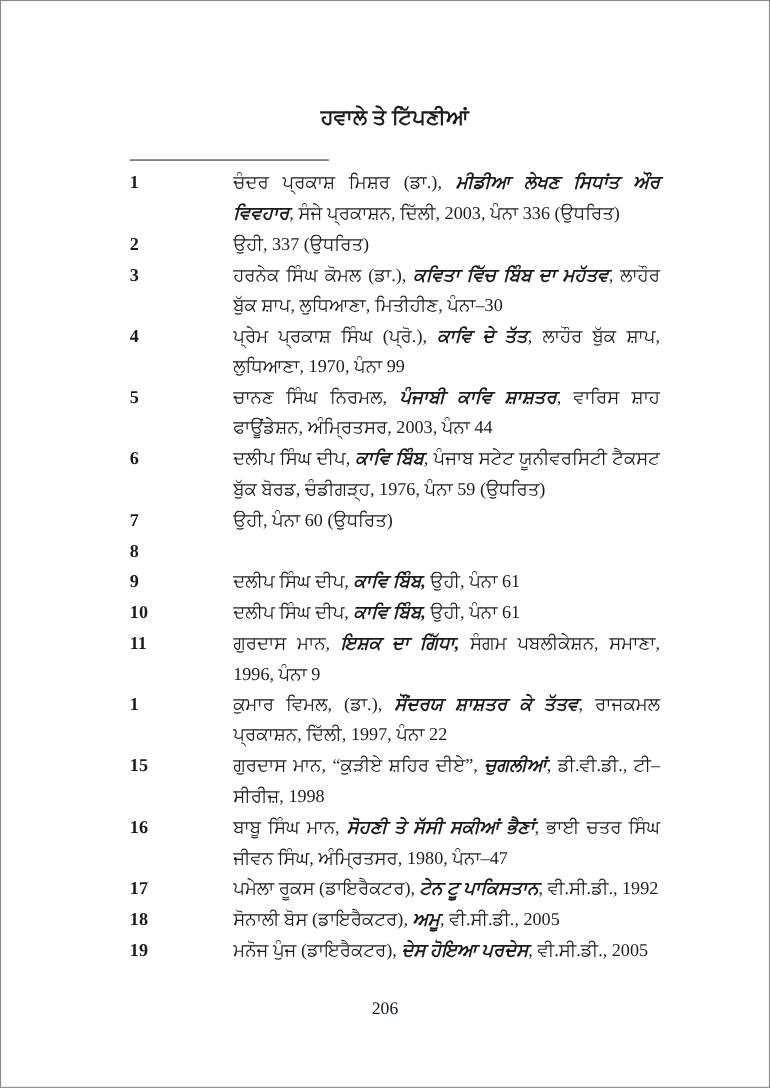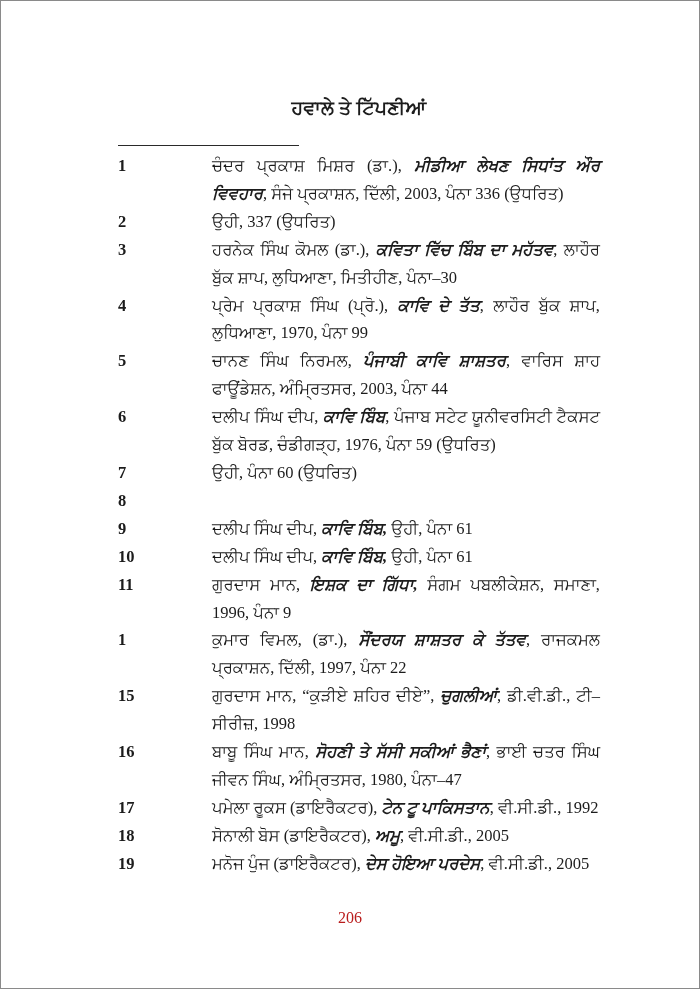--- a/index.html
+++ b/index.html
@@ -62,21 +62,21 @@
     font-weight: bold;
     font-style: italic;
   }
   .page-number {
     position: absolute;
     left: 0;
     right: 0;
     top: 908px;
     text-align: center;
     font-size: 16px;
-    color: #b91c1c;
+    color: #0f172a;
   }
 </style>
 </head>
 <body>
 
 <div class="page">
   <div class="content">
     <h1 class="doc-title">ਹਵਾਲੇ ਤੇ ਟਿੱਪਣੀਆਂ</h1>
     <div class="footnote-rule"></div>
     <ol class="ref-list" id="ref-list">

